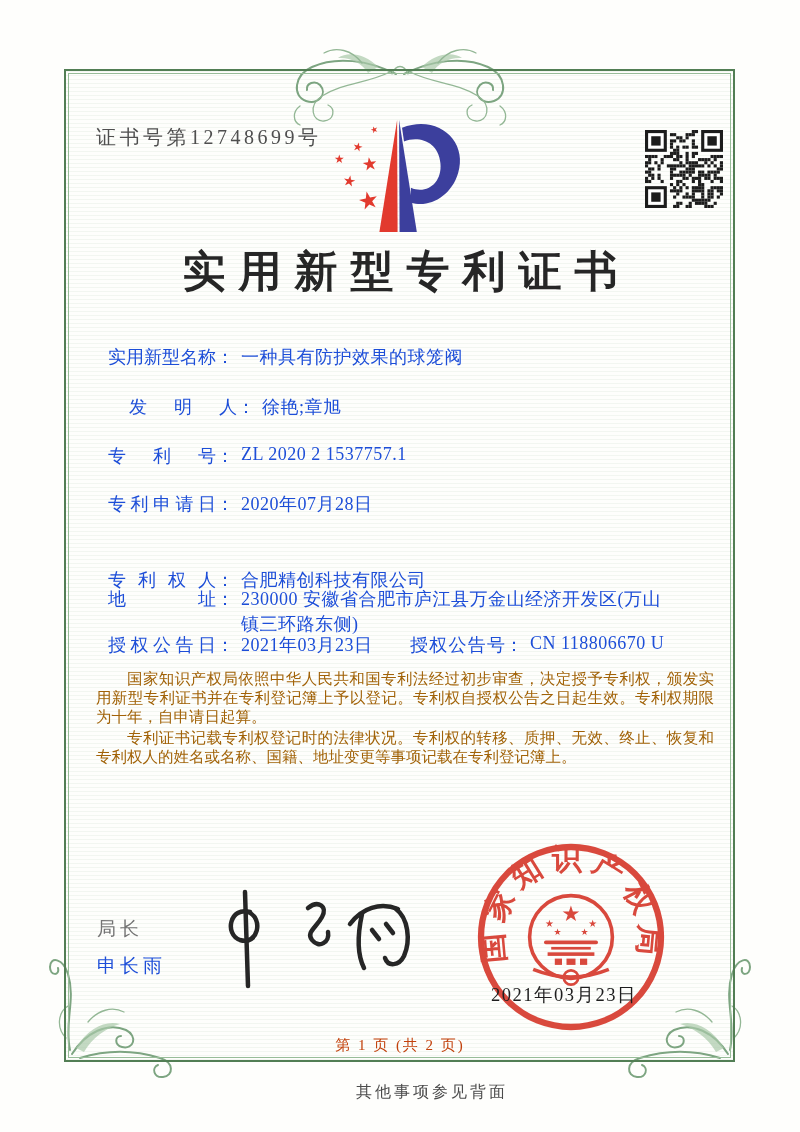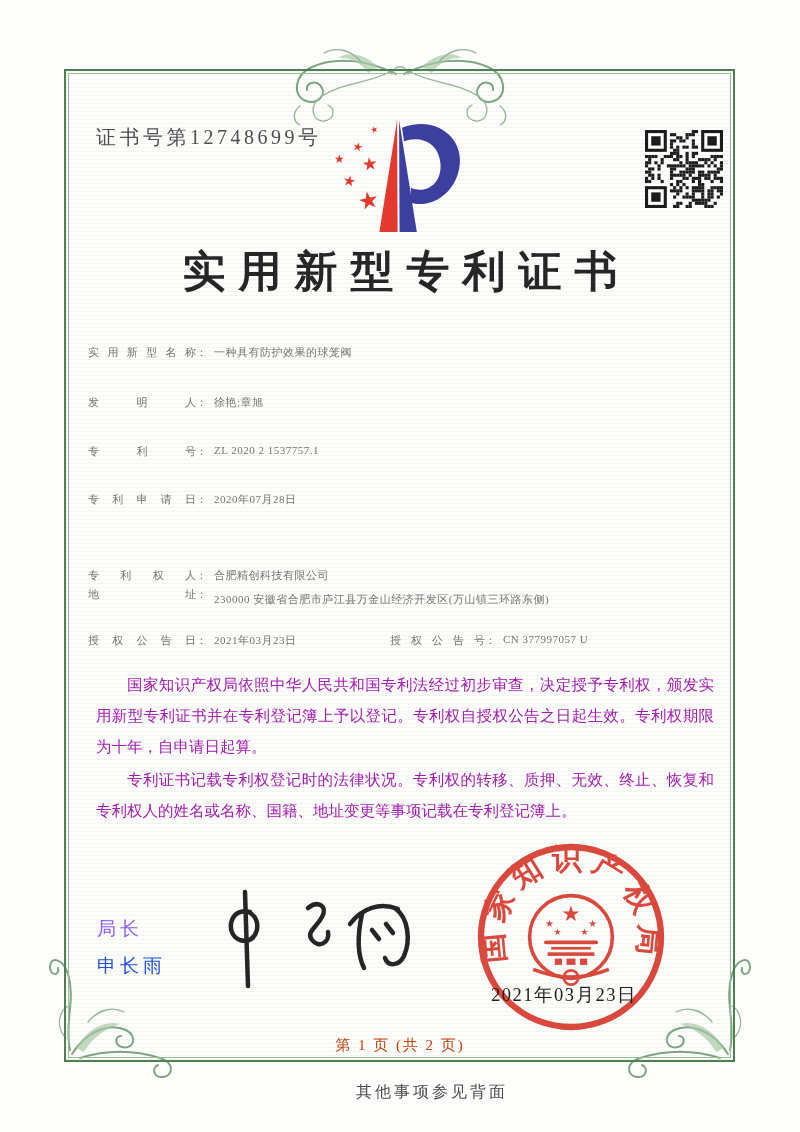--- a/index.html
+++ b/index.html
@@ -30,43 +30,43 @@
     position:absolute;left:96px;top:124px;font-size:20px;letter-spacing:3.5px;color:#4f4f4f;
   }
   .logo{position:absolute;left:330px;top:112px;}
   .qr{position:absolute;left:645px;top:130px;width:78px;height:78px;}
 
   .title{
     position:absolute;left:0;top:243px;width:100%;text-align:center;
     font-size:43px;font-weight:bold;letter-spacing:13px;text-indent:13px;color:#262626;
   }
 
-  .row{position:absolute;left:88px;width:624px;font-size:11px;color:#737373;}
+  .row{position:absolute;left:108px;width:624px;font-size:18px;color:#1d4ed8;}
   .row .lbl{display:inline-block;width:108px;text-align:justify;text-align-last:justify;vertical-align:top;}
   .row .sep{display:inline-block;margin-right:7px;vertical-align:top;}
   .row .val{display:inline-block;vertical-align:top;letter-spacing:0.5px;}
   .val-address{width:432px;line-height:25px;}
   .pair2{position:absolute;left:302px;top:0;white-space:nowrap;}
   .pair2 .lbl2{display:inline-block;width:95px;text-align:justify;text-align-last:justify;vertical-align:top;}
 
   .r-name{top:345px;}
-  .r-inventor{top:395px;}
+  .r-inventor{top:395px;margin-left:21px;}
   .r-patent{top:444px;}
   .r-filing{top:492px;}
   .r-patentee{top:540px;margin-top:28px;}
   .r-address{top:587px;}
   .r-grant{top:633px;}
 
   .body-text{
     position:absolute;left:96px;top:669px;width:618px;
-    font-size:15.5px;line-height:31px;color:#a21caf;text-align:justify;
+    font-size:15.5px;line-height:19px;color:#a16207;text-align:justify;
   }
   .body-text p{margin:0 0 2px 0;text-indent:2em;}
 
-  .signer-title{position:absolute;left:97px;top:916px;font-size:19px;letter-spacing:4px;color:#8b5cf6;font-family:"Liberation Sans","DejaVu Sans",sans-serif;}
+  .signer-title{position:absolute;left:97px;top:916px;font-size:19px;letter-spacing:4px;color:#737373;font-family:"Liberation Sans","DejaVu Sans",sans-serif;}
   .signer-name{position:absolute;left:97px;top:953px;font-size:19px;letter-spacing:4px;color:#1d4ed8;font-family:"Liberation Sans","DejaVu Sans",sans-serif;}
   .signature{position:absolute;left:212px;top:882px;}
 
   .seal{position:absolute;left:472px;top:838px;}
   .seal-date{
     position:absolute;left:491px;top:982px;font-size:18.5px;letter-spacing:1.5px;color:#1e1e1e;z-index:5;
   }
 
   .page-num{position:absolute;left:0;top:1036px;width:100%;text-align:center;font-size:15px;letter-spacing:2px;color:#c2410c;}
   .back-note{position:absolute;left:0;top:1082px;width:100%;text-align:center;font-size:16px;letter-spacing:3px;color:#4b4b4b;padding-left:32px;}
@@ -361,21 +361,21 @@
   </div>
   <div class="row r-patentee">
     <span class="lbl">专利权人</span><span class="sep">：</span><span class="val">合肥精创科技有限公司</span>
   </div>
   <div class="row r-address">
     <span class="lbl">地址</span><span class="sep">：</span><span class="val val-address">230000 安徽省合肥市庐江县万金山经济开发区(万山镇三环路东侧)</span>
   </div>
   <div class="row r-grant">
     <span class="lbl">授权公告日</span><span class="sep">：</span><span class="val">2021年03月23日</span>
     <span class="pair2">
-      <span class="lbl2">授权公告号</span><span class="sep">：</span><span class="val">CN 377997057 U</span>
+      <span class="lbl2">授权公告号</span><span class="sep">：</span><span class="val">CN 118806670 U</span>
     </span>
   </div>
 
   <div class="body-text">
     <p>国家知识产权局依照中华人民共和国专利法经过初步审查，决定授予专利权，颁发实用新型专利证书并在专利登记簿上予以登记。专利权自授权公告之日起生效。专利权期限为十年，自申请日起算。</p>
     <p>专利证书记载专利权登记时的法律状况。专利权的转移、质押、无效、终止、恢复和专利权人的姓名或名称、国籍、地址变更等事项记载在专利登记簿上。</p>
   </div>
 
   <div class="signer-title">局长</div>
   <div class="signer-name">申长雨</div>

